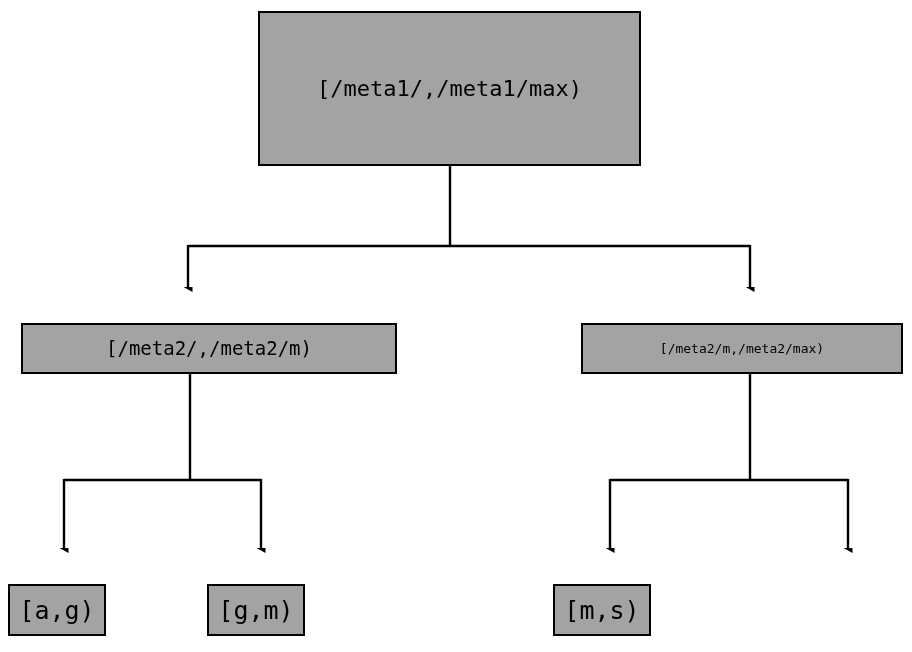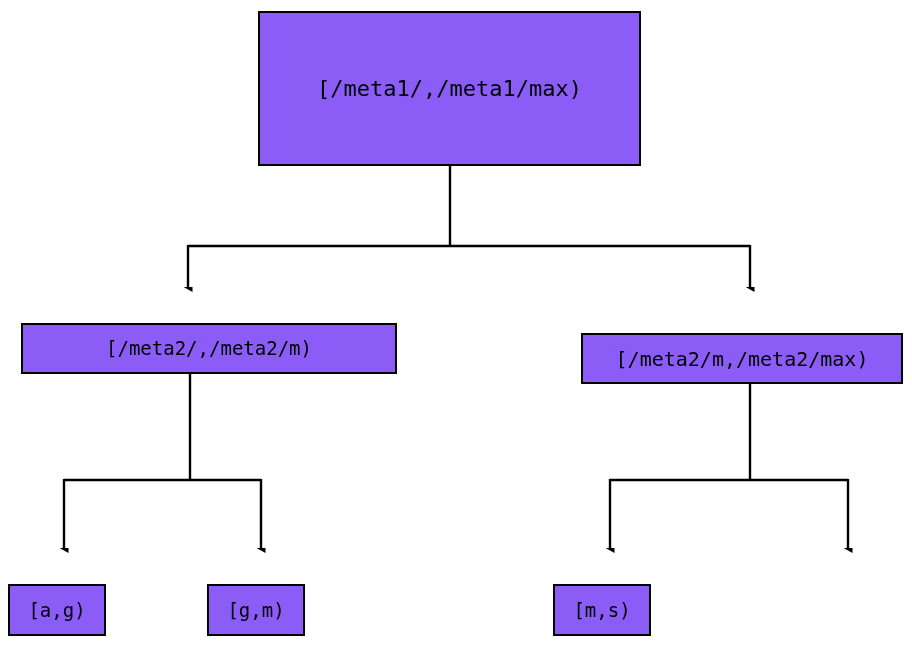--- a/index.html
+++ b/index.html
@@ -23,21 +23,21 @@
     left: 0;
     top: 0;
     width: 912px;
     height: 652px;
     pointer-events: none;
   }
   .node-box {
     position: absolute;
     box-sizing: border-box;
     border: 2px solid #000000;
-    background: #8b5cf6;
+    background: #a3a3a3;
     display: flex;
     align-items: center;
     justify-content: center;
     color: #000000;
     letter-spacing: 0px;
     white-space: nowrap;
   }
   .node-label {
     display: block;
     line-height: 1;
@@ -51,29 +51,29 @@
   }
   #node-mid-left {
     left: 21px;
     top: 323px;
     width: 376px;
     height: 51px;
     font-size: 19px;
   }
   #node-mid-right {
     left: 581px;
-    top: 333px;
+    top: 323px;
     width: 322px;
     height: 51px;
-    font-size: 20px;
+    font-size: 13px;
   }
   .leaf-box {
     top: 584px;
     height: 52px;
-    font-size: 19px;
+    font-size: 25px;
   }
   #node-leaf-ag   { left: 8px;   width: 98px;  }
   #node-leaf-gm   { left: 207px; width: 98px;  }
   #node-leaf-ms   { left: 553px; width: 98px;  }
   #node-leaf-smax { left: 777px; width: 120px; }
 </style>
 </head>
 <body>
 
 <div id="diagram-root">

